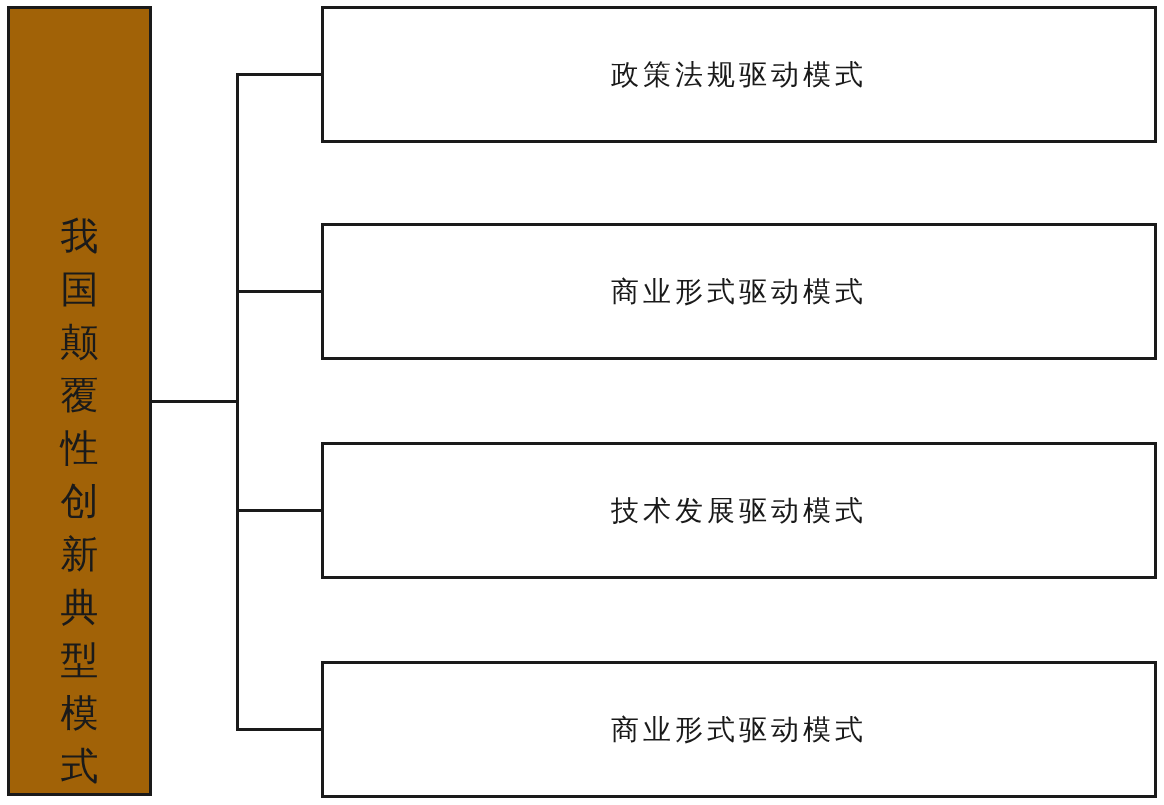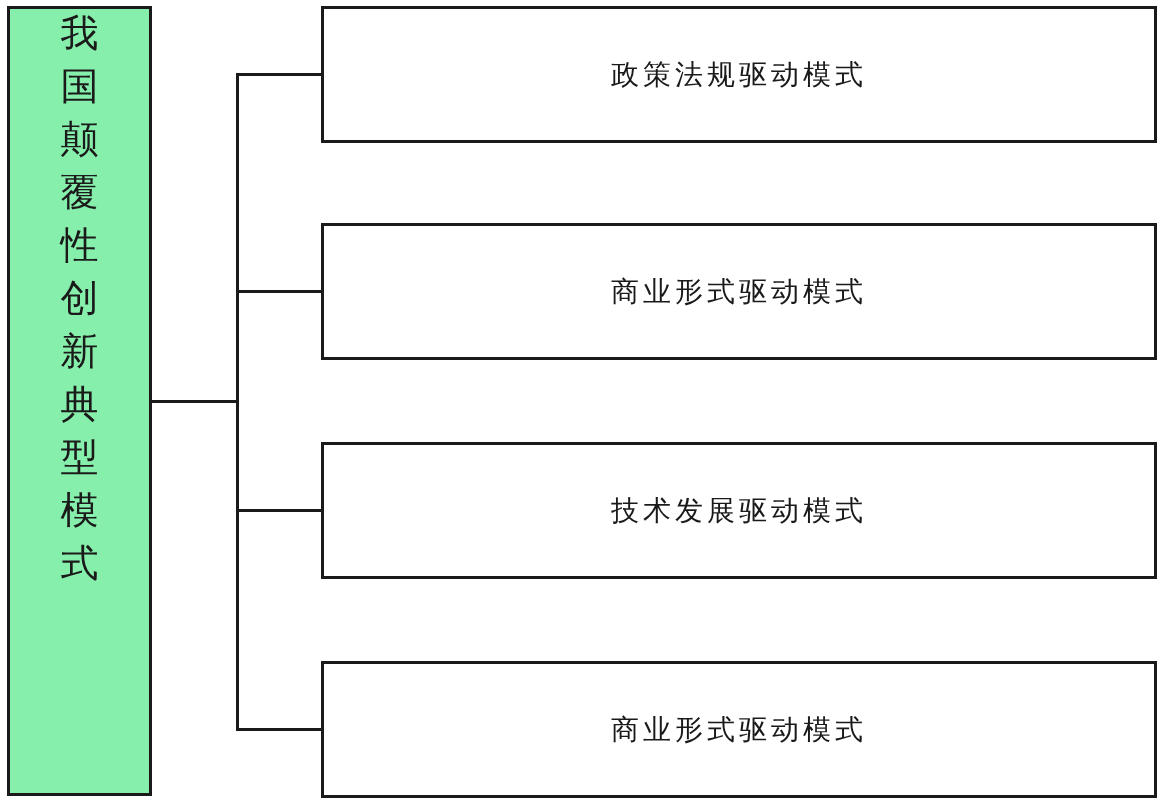--- a/index.html
+++ b/index.html
@@ -19,25 +19,24 @@
   }
 
   
   .root-box {
     position: absolute;
     left: 7px;
     top: 6px;
     width: 145px;
     height: 790px;
     border: 3px solid #1a1a1a;
-    background: #86efac;
+    background: #a16207;
     display: flex;
-    align-items: flex-start;
+    align-items: flex-end;
     justify-content: center;
-    font-family: Liberation Mono, monospace;
   }
 
   
   .root-label {
     width: 42px;
     font-size: 38px;
     line-height: 53px;
     text-align: center;
     color: #1a1a1a;
     word-break: break-all;

